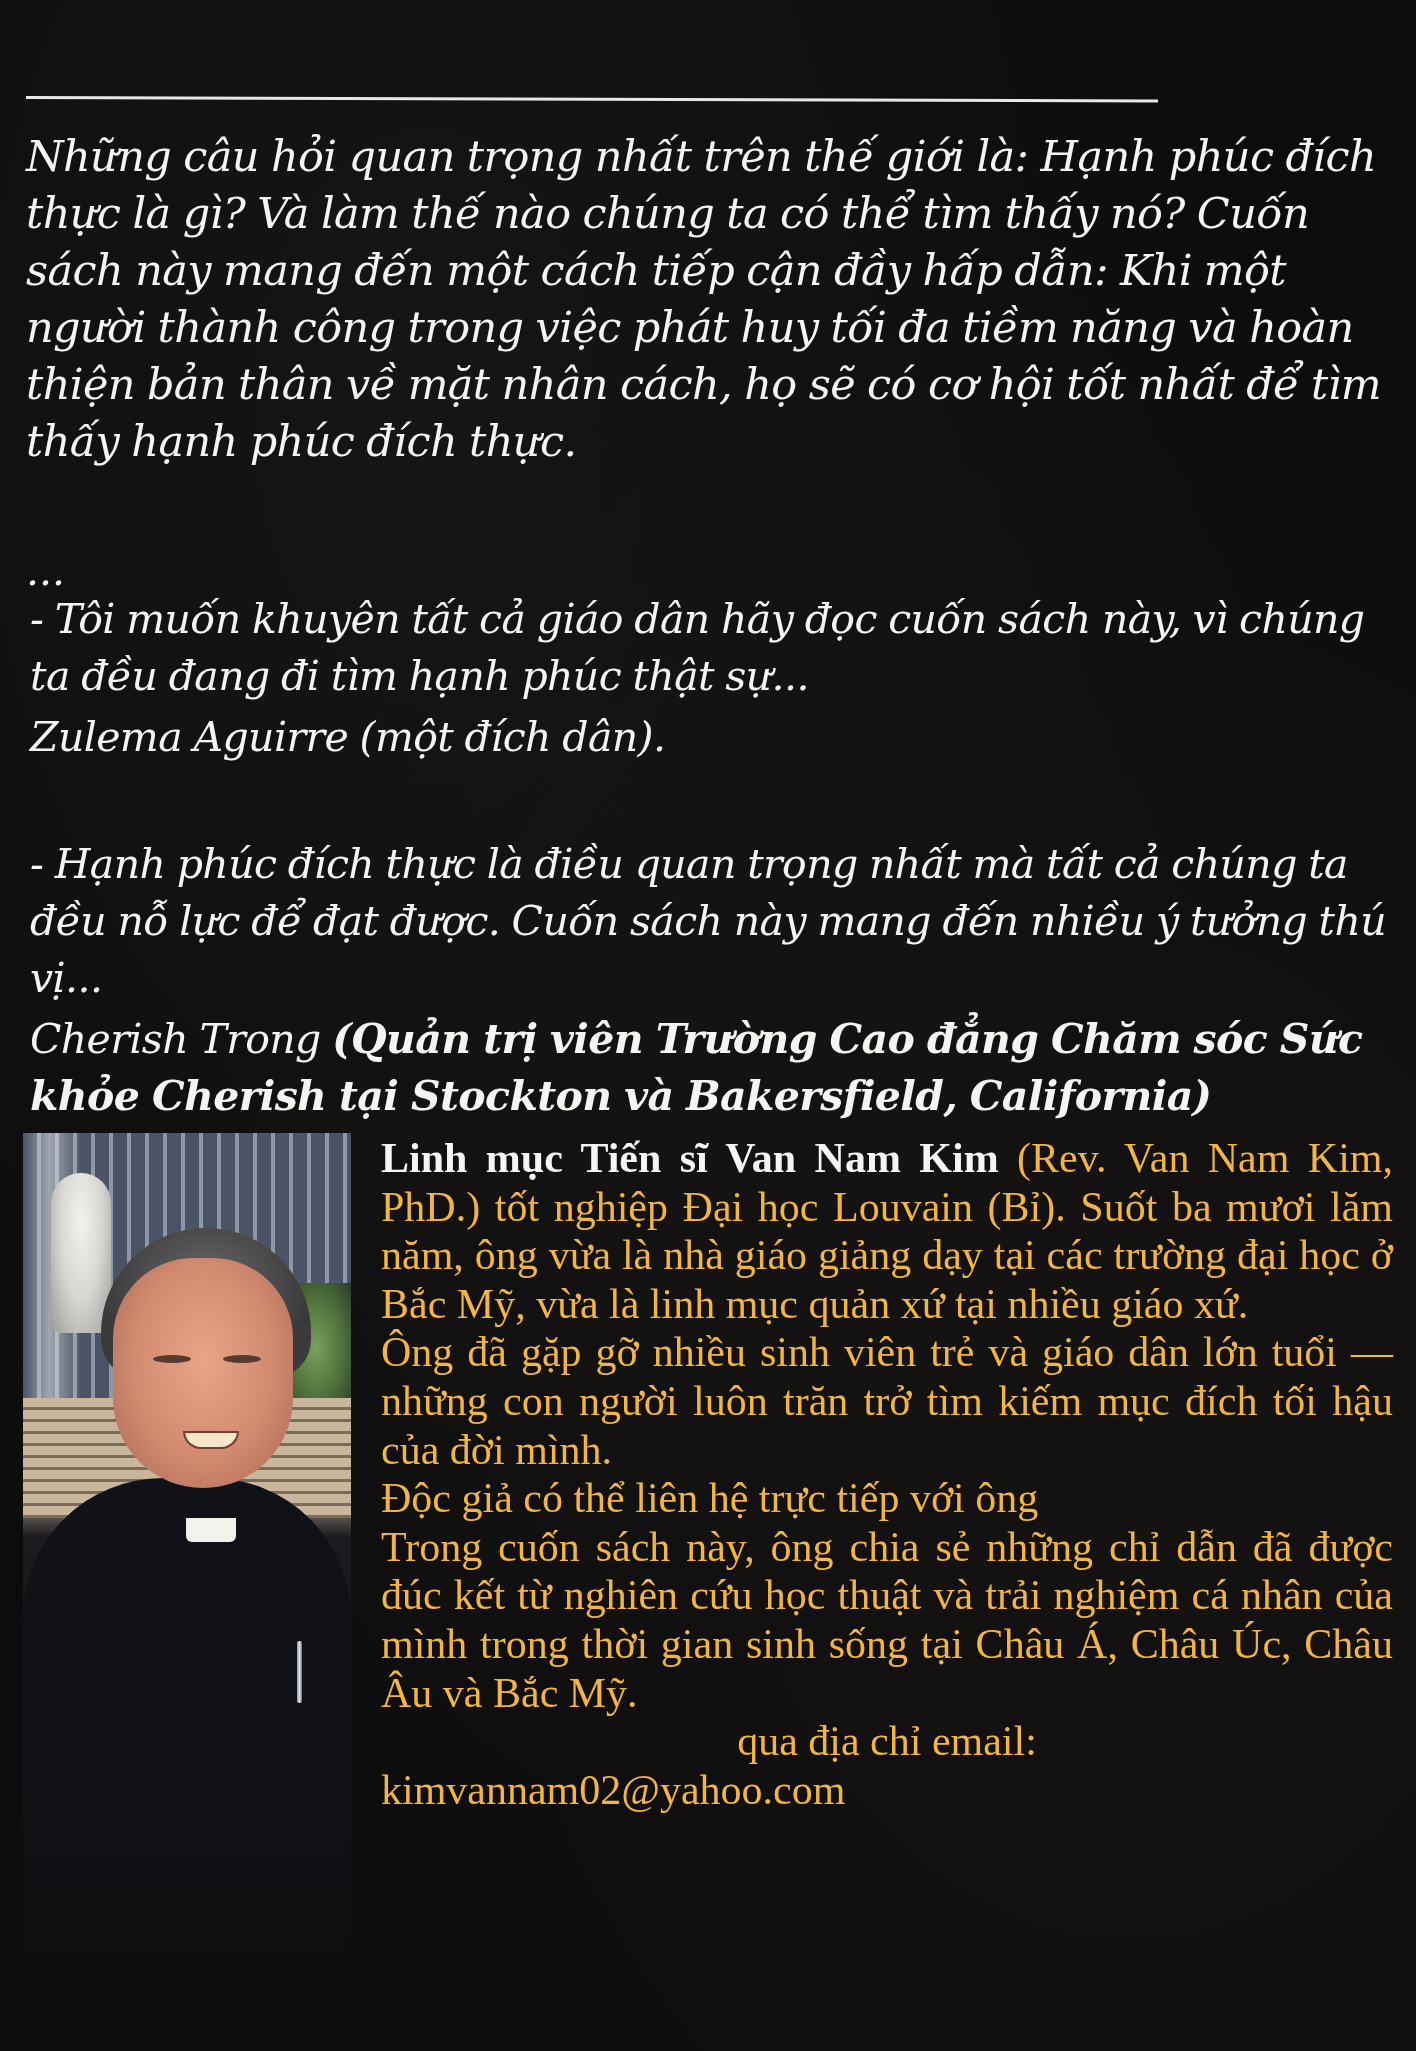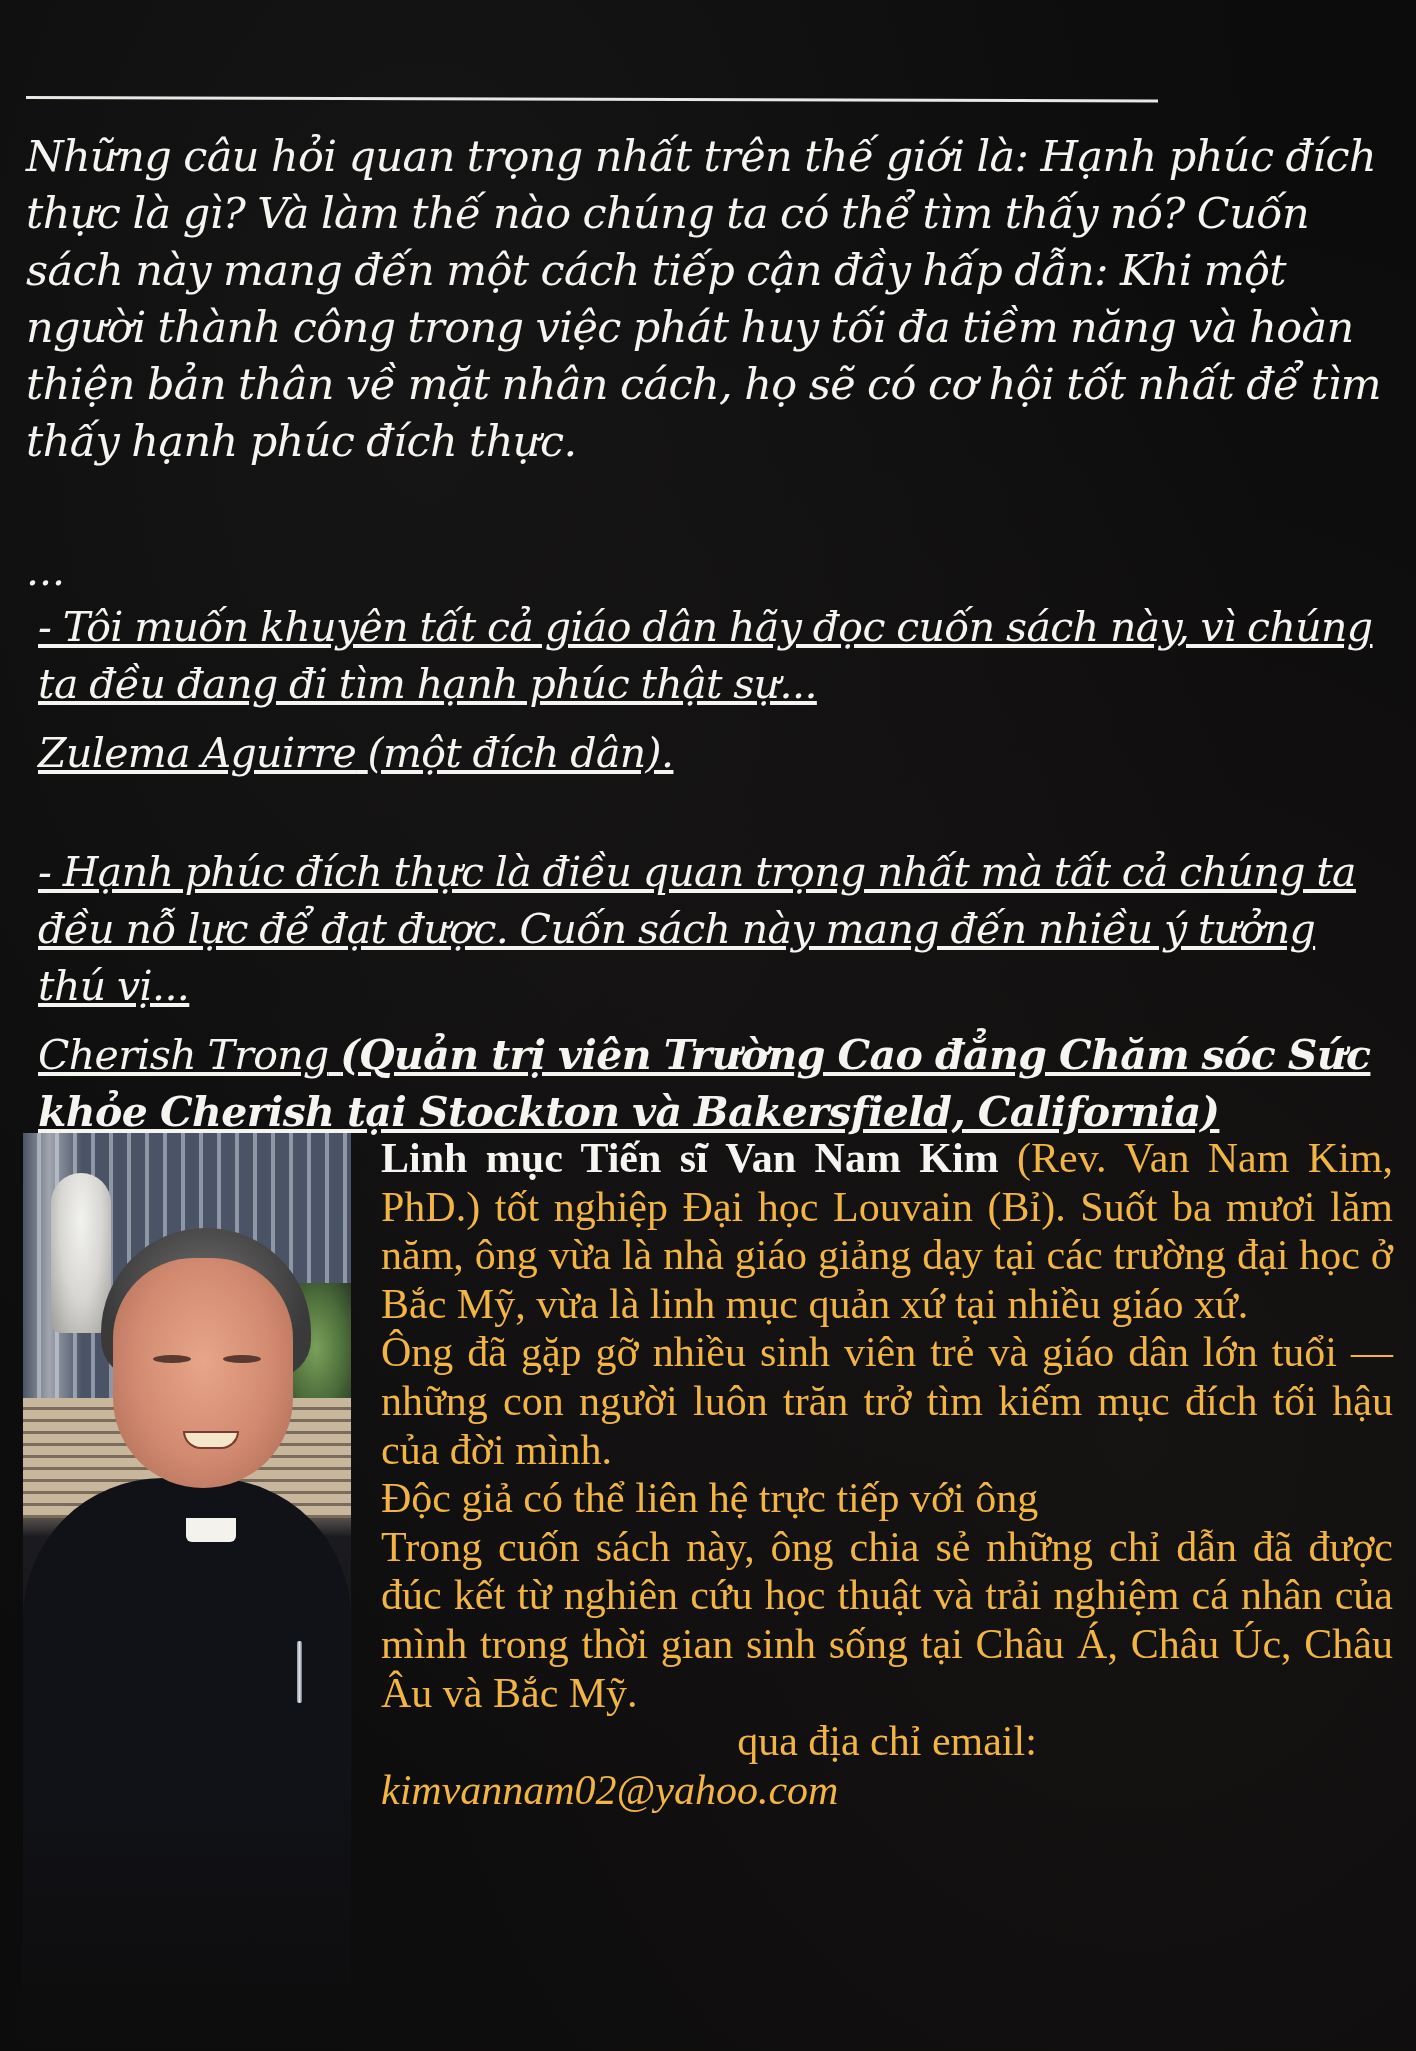--- a/index.html
+++ b/index.html
@@ -56,21 +56,21 @@
       left: 26px;
       width: 1380px;
       font-family: "DejaVu Serif", "Liberation Serif", serif;
       font-style: italic;
       font-size: 41px;
       line-height: 57px;
       color: #f6f4f1;
       letter-spacing: -0.6px;
       word-spacing: -1px;
     }
-    .quote p { margin: 12px; text-decoration: underline; }
+    .quote p { margin: 4px; }
     .quote1 { top: 587px; }
     .quote2 { top: 832px; }
     .attr-role {
       font-weight: bold;
     }
     .photo {
       position: absolute;
       left: 23px;
       top: 1133px;
       width: 328px;
@@ -174,21 +174,20 @@
       line-height: 48.6px;
       color: #f2b544;
       text-align: justify;
     }
     .bio p { margin: 0; }
     .bio .name {
       color: #f7f5f2;
       font-weight: bold;
     }
     .bio .email {
-      font-style: italic;
     }
   </style>
 </head>
 <body>
 
 <div class="rule"></div>
 
 <div class="intro">
   <p>Những câu hỏi quan trọng nhất trên thế giới là: Hạnh phúc đích thực là gì? Và làm thế nào chúng ta có thể tìm thấy nó? Cuốn sách này mang đến một cách tiếp cận đầy hấp dẫn: Khi một người thành công trong việc phát huy tối đa tiềm năng và hoàn thiện bản thân về mặt nhân cách, họ sẽ có cơ hội tốt nhất để tìm thấy hạnh phúc đích thực.</p>
 </div>

